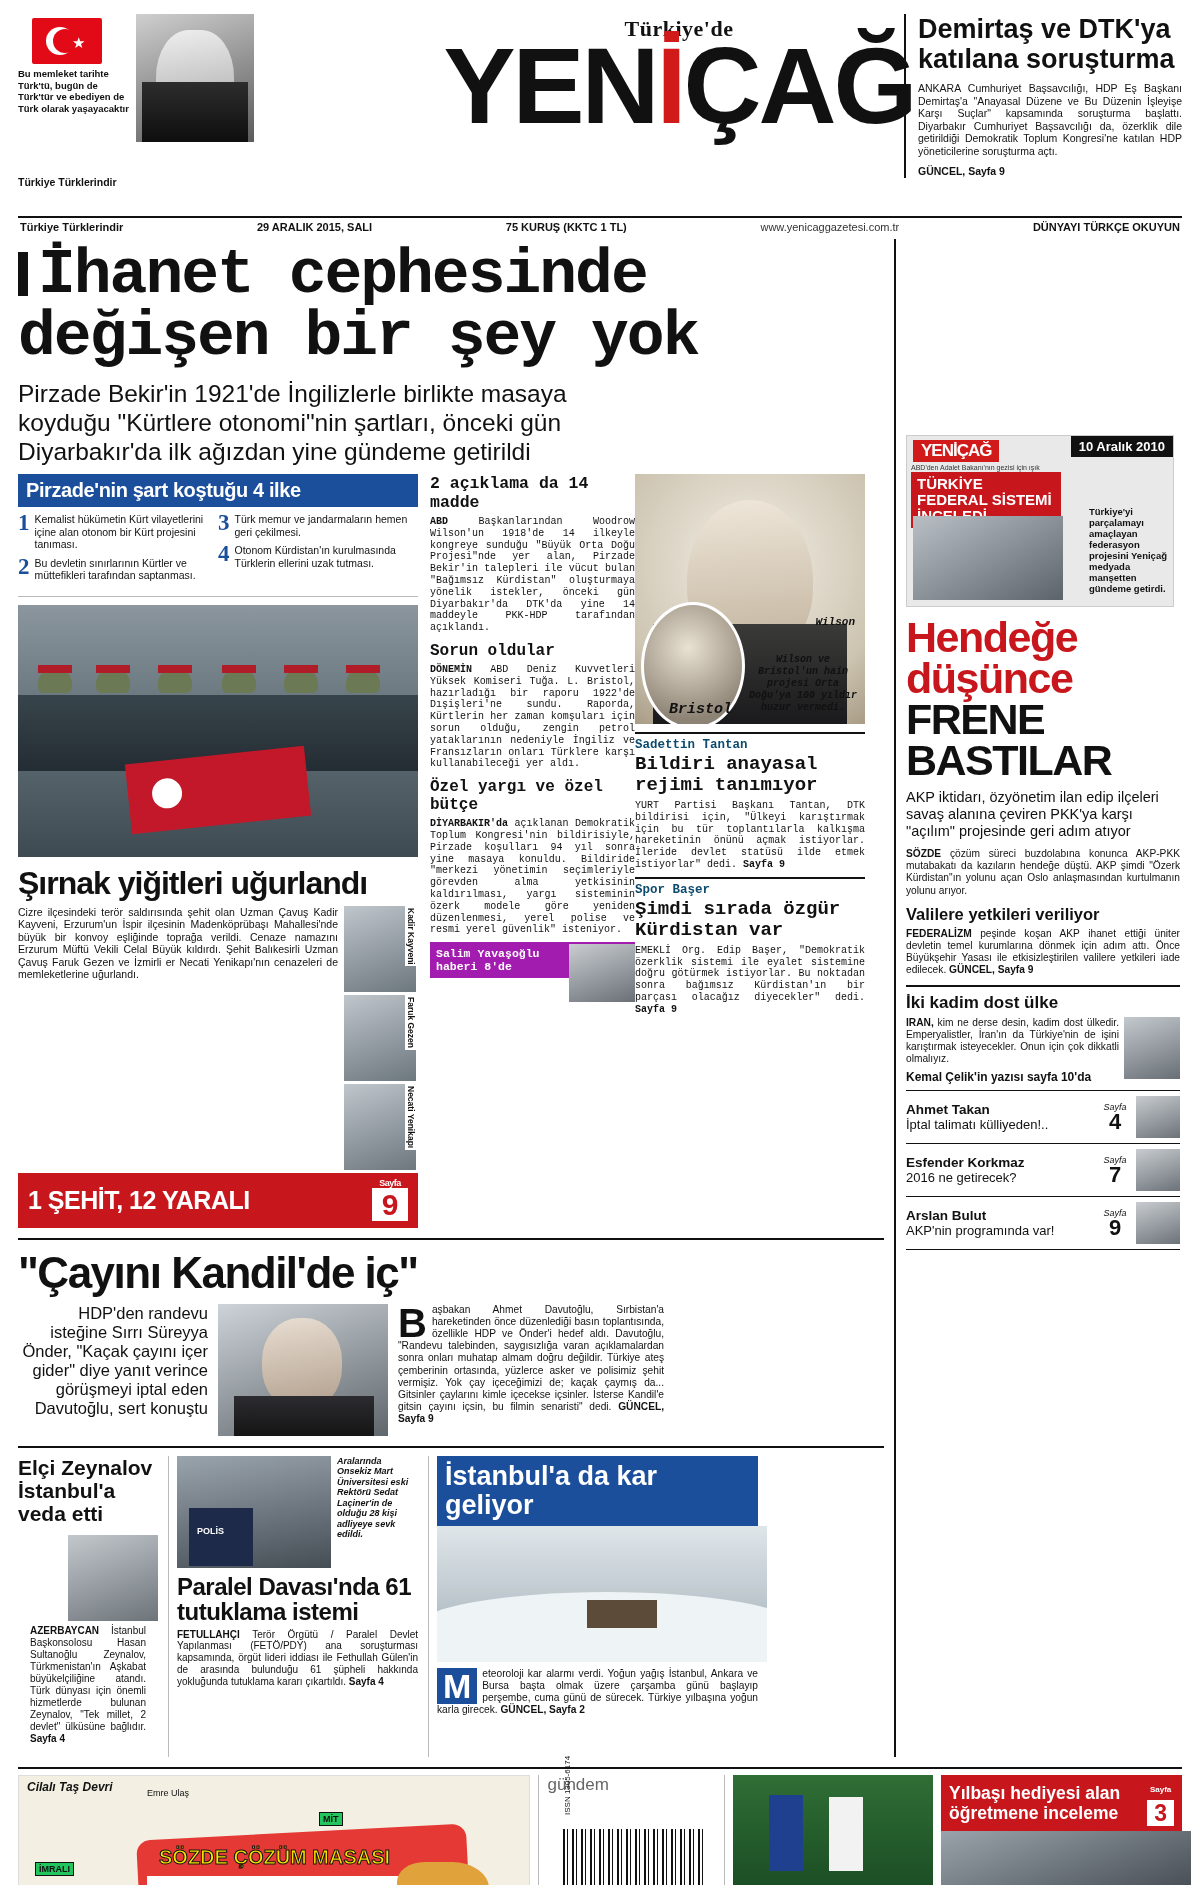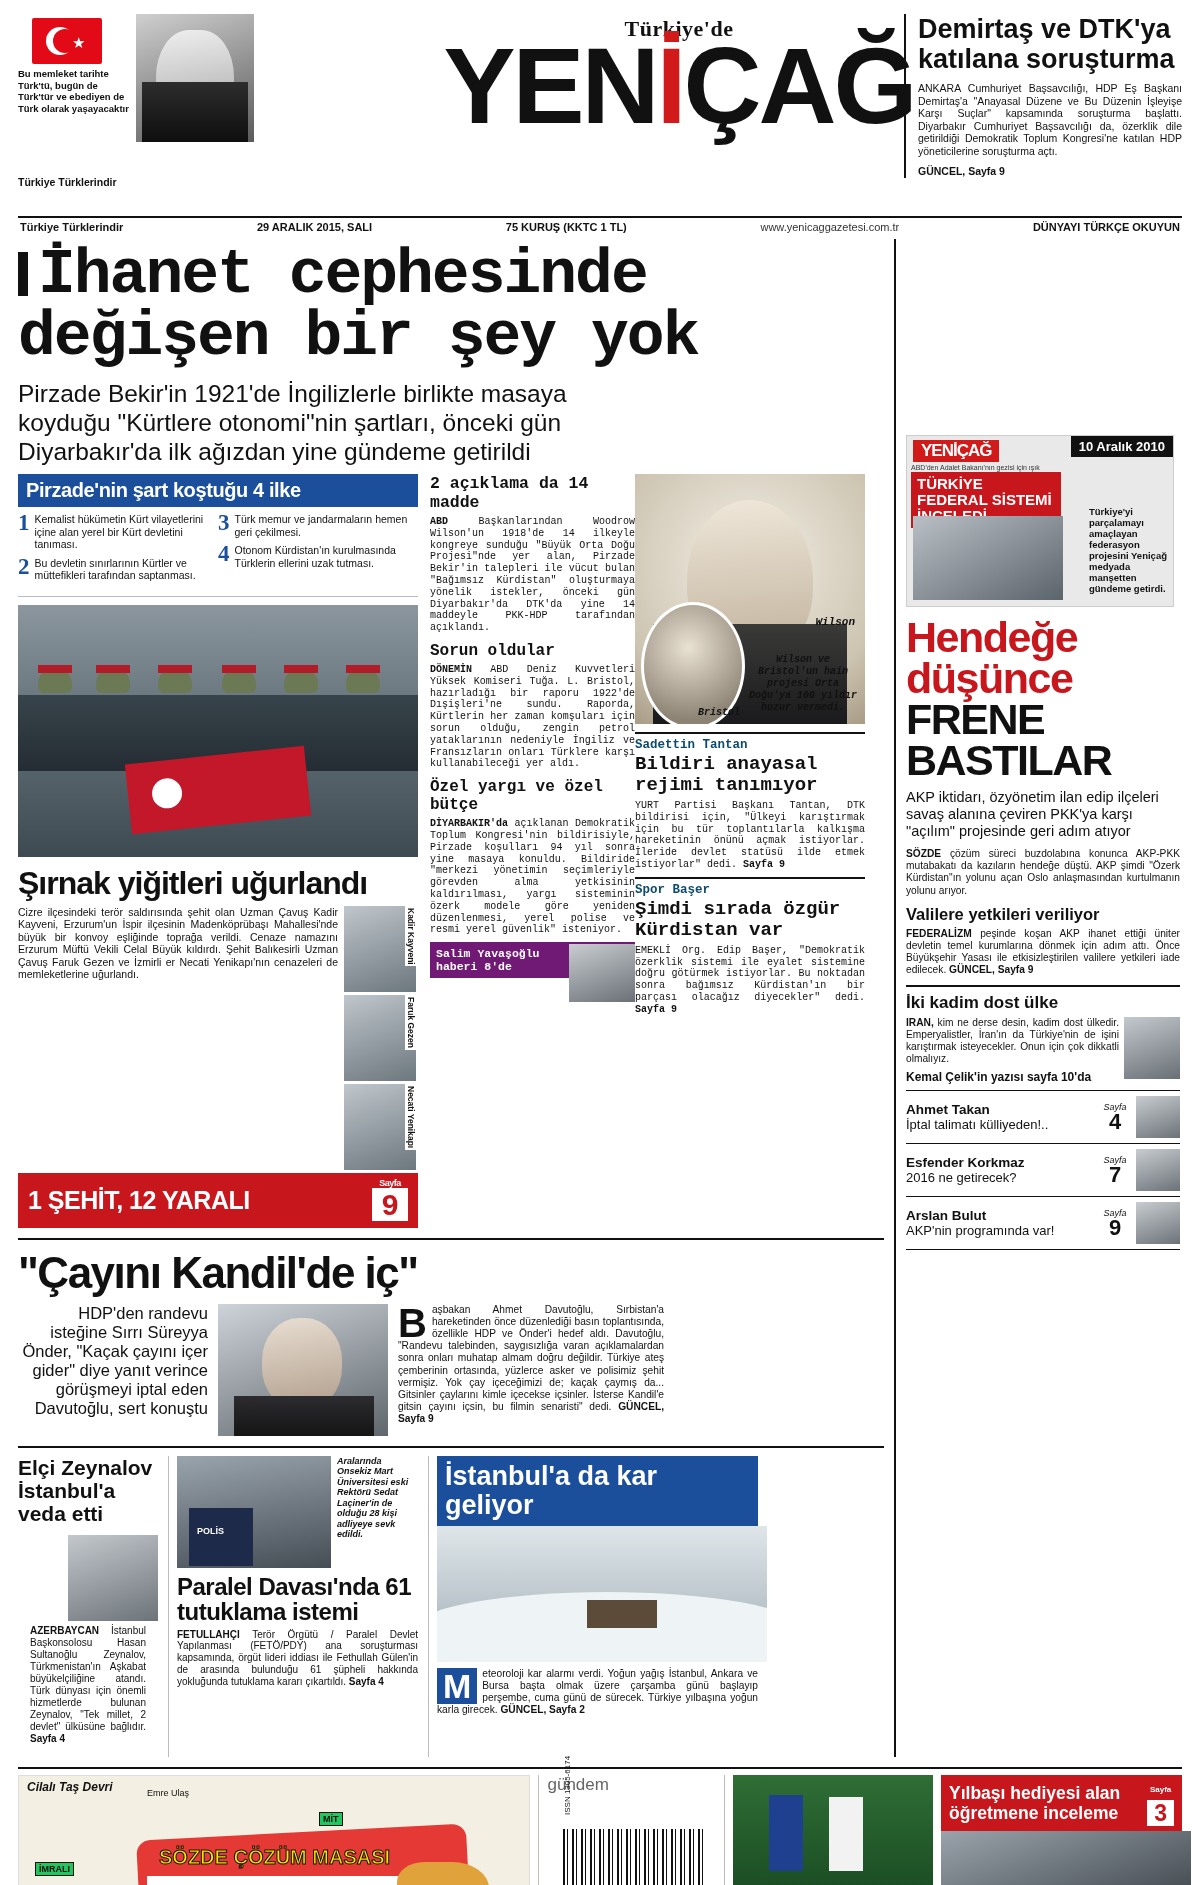--- a/index.html
+++ b/index.html
@@ -125,21 +125,21 @@
   .wilson-suit {
     position:absolute; left:18px; top:150px; width:194px; height:110px;
     background:linear-gradient(180deg,#3a3a38,#17171a);
   }
   .bristol-img {
     position:absolute; left:6px; bottom:-6px; width:104px; height:128px; border-radius:50%;
     background:radial-gradient(circle at 45% 35%, #e9e1d2, #8d8374 75%);
     border:3px solid #fff; overflow:hidden;
   }
   .cap-name { position:absolute; right:10px; bottom:96px; font-size:11px; font-style:italic; font-weight:bold; }
-  .cap-name2 { position:absolute; left:34px; bottom:6px; font-size:10px; font-style:italic; font-weight:bold;margin-left:29px; }
+  .cap-name2 { position:absolute; left:34px; bottom:6px; font-size:15px; font-style:italic; font-weight:bold; }
   .wilson-cap { font-size:10px; line-height:12px; font-style:italic; font-weight:bold; text-align:center; width:120px; position:absolute; right:2px; bottom:10px;}
 
   
   .funeral {
     width:400px; height:252px; margin-top:8px; position:relative; overflow:hidden;
     background:linear-gradient(180deg,#8b969e,#5c6a72 55%,#3e4a52);
   }
   .fun-strip { position:absolute; left:0; right:0; top:36%; height:30%; background:linear-gradient(180deg,#2f3b42,#1b2329); opacity:.85;}
   .fun-flag { position:absolute; left:110px; top:150px; width:180px; height:70px; background:#c2182a; transform:rotate(-6deg); }
   .fun-flag:after { content:""; position:absolute; left:24px; top:18px; width:30px; height:30px; border-radius:50%; background:#fff; }
@@ -155,21 +155,21 @@
   }
   .sehit-bar .pg { background:#fff; color:#c8161d; font-size:30px; padding:0 10px; line-height:34px; }
   .sehit-bar .pgl { font-size:9px; color:#fff; background:#c8161d; display:block; text-align:center; line-height:9px;}
 
   .portraits { position:absolute; right:0; bottom:0; width:72px; }
   .pbox { width:72px; height:86px; background:linear-gradient(160deg,#bfc6cc,#6d777e); position:relative; margin-bottom:3px; }
   .pbox span {
     position:absolute; right:-1px; top:0; writing-mode:vertical-rl; font-size:8.5px; font-weight:bold;
     background:#fff; padding:2px 1px; color:#111;
   }
-  .salim { background:#701a75; color:#fff; font-size:11.5px; font-weight:bold; padding:5px 6px; }
+  .salim { background:#a21caf; color:#fff; font-size:11.5px; font-weight:bold; padding:5px 6px; }
   .salim-img { width:66px; height:58px; float:right; background:linear-gradient(160deg,#c9cdd2,#6a7076); margin:2px 0 2px 4px;}
 
   
   .twocol { display:flex; gap:12px; width:430px; margin-top:4px;}
   .twocol .c { width:205px; }
   .twocol .kicker { color:#0c4a6e; font-size:12.5px; font-weight:bold; }
   .twocol h3 { font-size:19px; line-height:21px; margin:2px 0 4px 0; font-weight:bold; }
   .twocol p { font-size:10px; line-height:11.8px; text-align:justify; margin:0; }
 
   
@@ -325,21 +325,21 @@
 
       <div style="display:flex; gap:12px;">
 
         <div style="width:400px;">
           <div class="ilke">
             <div class="ilke-title">Pirzade'nin şart koştuğu 4 ilke</div>
             <div class="ilke-body">
               <div class="ilke-col">
                 <div class="ilke-item">
                   <span class="ilke-num">1</span>
-                  <span class="ilke-txt">Kemalist hükümetin Kürt vilayetlerini içine alan yerel bir Kürt devletini tanıması.</span>
+                  <span class="ilke-txt">Kemalist hükümetin Kürt vilayetlerini içine alan otonom bir Kürt projesini tanıması.</span>
                 </div>
                 <div class="ilke-item">
                   <span class="ilke-num">2</span>
                   <span class="ilke-txt">Bu devletin sınırlarının Kürtler ve müttefikleri tarafından saptanması.</span>
                 </div>
               </div>
               <div class="ilke-col">
                 <div class="ilke-item">
                   <span class="ilke-num">3</span>
                   <span class="ilke-txt">Türk memur ve jandarmaların hemen geri çekilmesi.</span>

